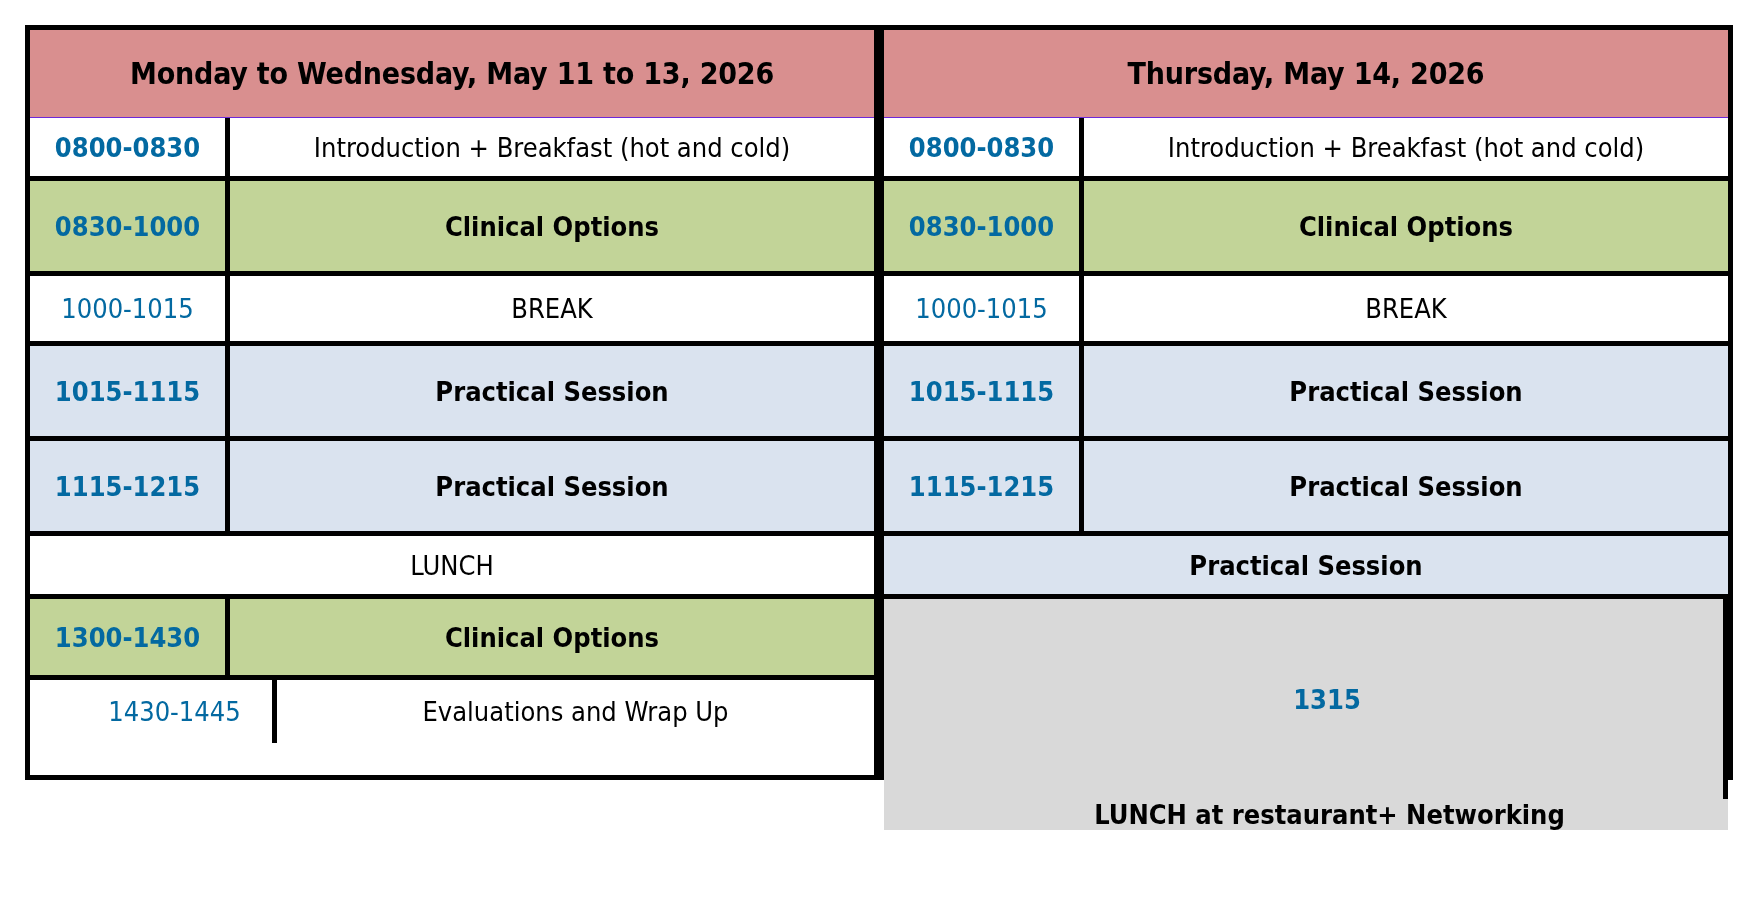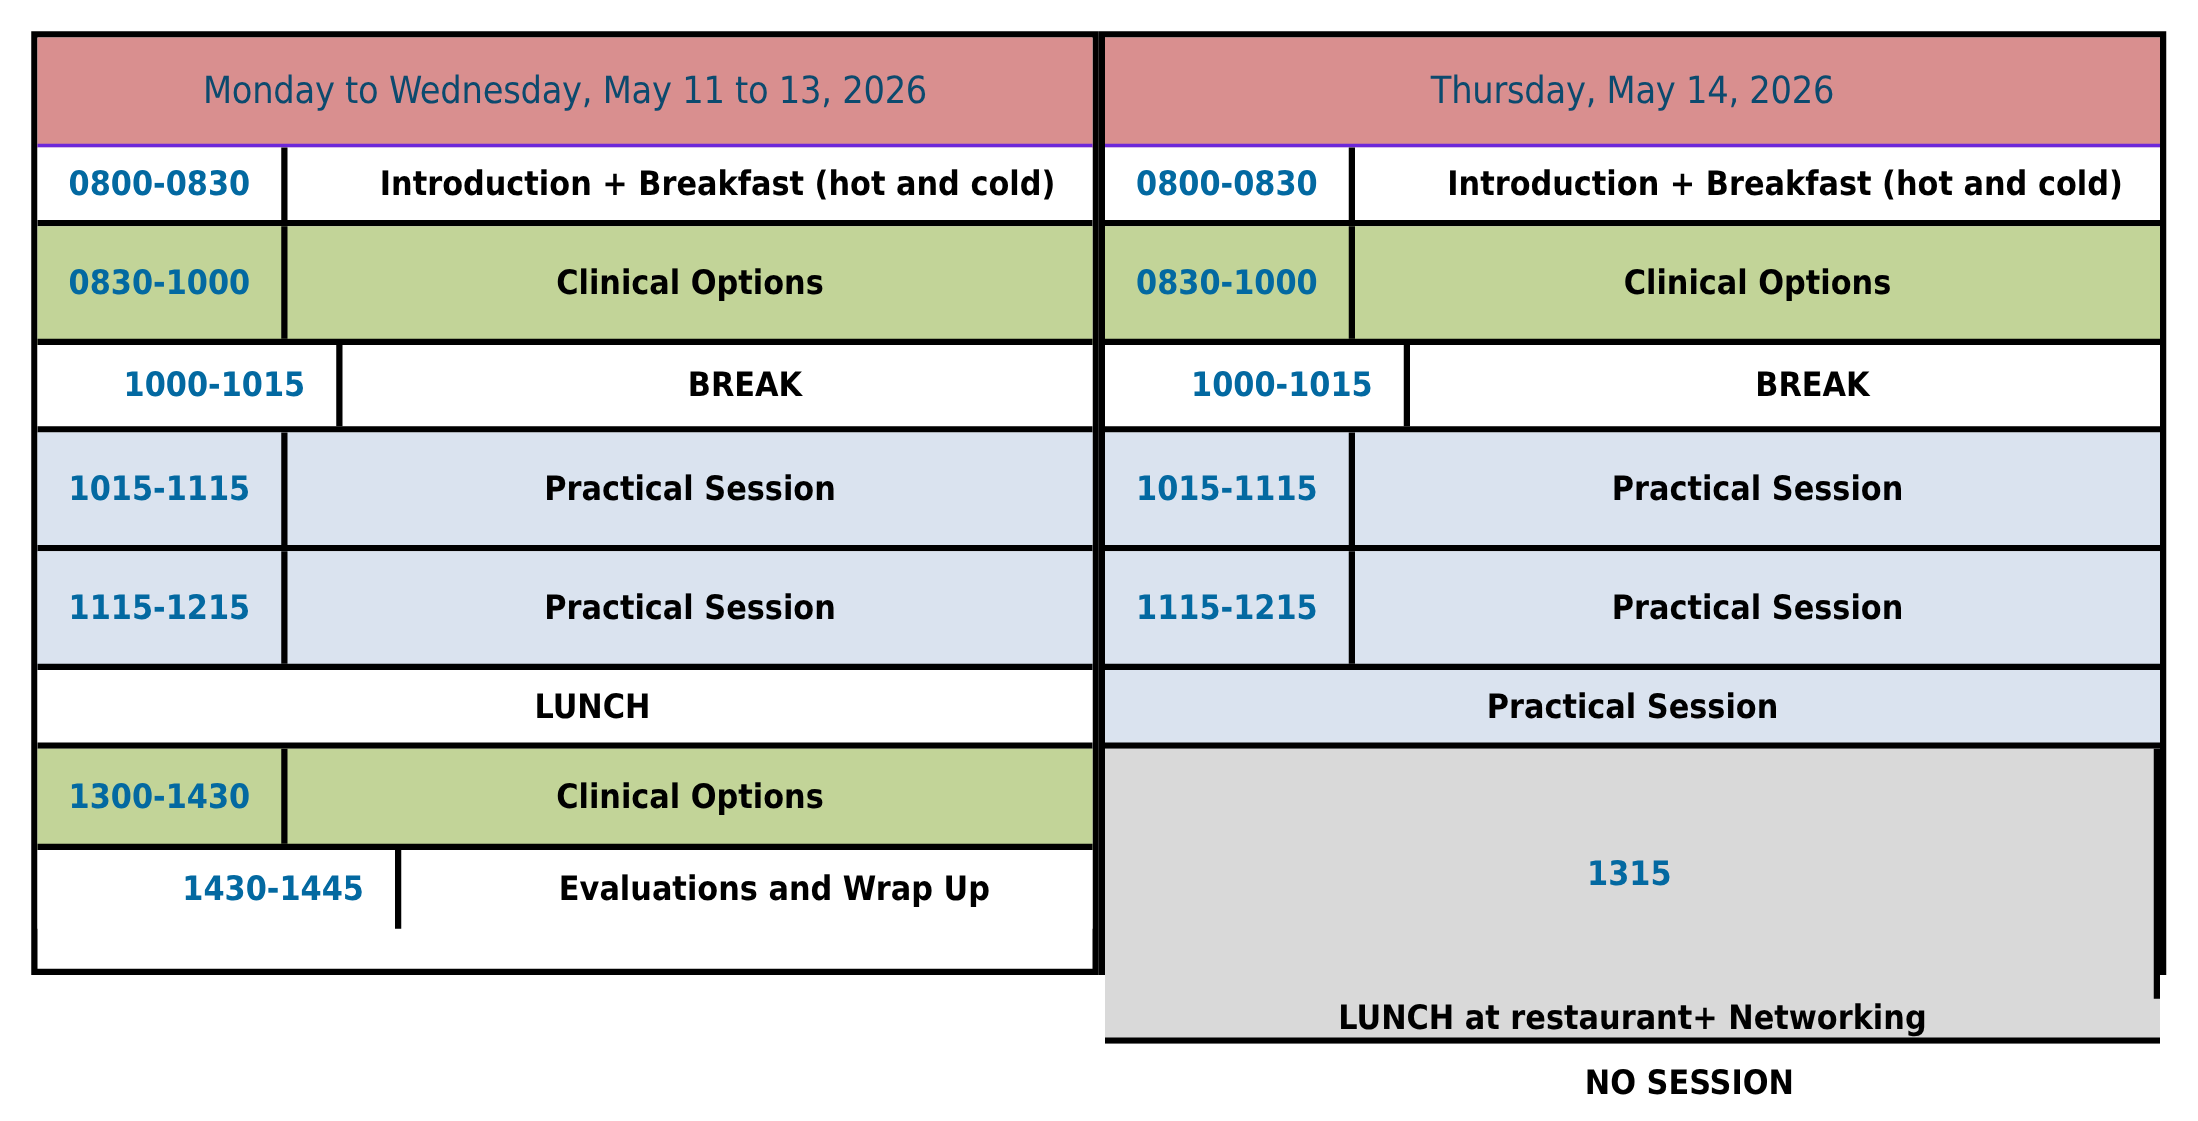--- a/index.html
+++ b/index.html
@@ -30,29 +30,29 @@
     display: flex;
     flex-direction: column;
     border: 5px solid #000000;
     box-sizing: border-box;
   }
   .day-block.left  { width: 854px; }
   .day-block.right { width: 854px; border-left: 5px solid #000000; }
 
   .day-header {
     background: #d98f8f;
-    color: #0c4a6e;
-    font-weight: normal;
+    color: #000000;
+    font-weight: bold;
     font-size: 30px;
     font-stretch: condensed;
     display: flex;
     align-items: center;
     justify-content: center;
     text-align: center;
-    border-bottom: 3px solid #6d28d9;
+    border-bottom: 1px solid #6d28d9;
     box-sizing: border-box;
     flex: 0 0 88px;
     letter-spacing: -0.2px;
   }
 
   .rows {
     display: flex;
     flex-direction: column;
     flex: 1 1 auto;
   }
@@ -95,21 +95,21 @@
     display: flex;
     align-items: center;
     justify-content: center;
     text-align: center;
     font-size: 27px;
     color: #000000;
     font-stretch: condensed;
   }
 
   .b { font-weight: bold; }
-  .n { font-weight: bold; margin-left: 44px; }
+  .n { font-weight: normal; }
 
   .bg-white { background: #ffffff; }
   .bg-green { background: #c2d498; }
   .bg-blue  { background: #dae3ef; }
   .bg-grey  { background: #d9d9d9; flex-direction: column; }
 
   
   .h-63 { flex: 0 0 63px; }
   .h-70 { flex: 0 0 70px; justify-content: center; }
   .h-80 { flex: 0 0 81px; }
@@ -197,20 +197,17 @@
 
       <div class="row h-63 bg-blue">
         <div class="cell-desc b">Practical Session</div>
       </div>
 
       <div class="row h-80 bg-grey">
         <div class="cell-time b">1315</div>
         <div class="cell-desc b">LUNCH at restaurant+ Networking</div>
       </div>
 
-      <div class="row h-63 bg-white">
-        <div class="cell-full n">NO SESSION</div>
-      </div>
 
     </div>
   </div>
 
 </div>
 
 </body></html>

